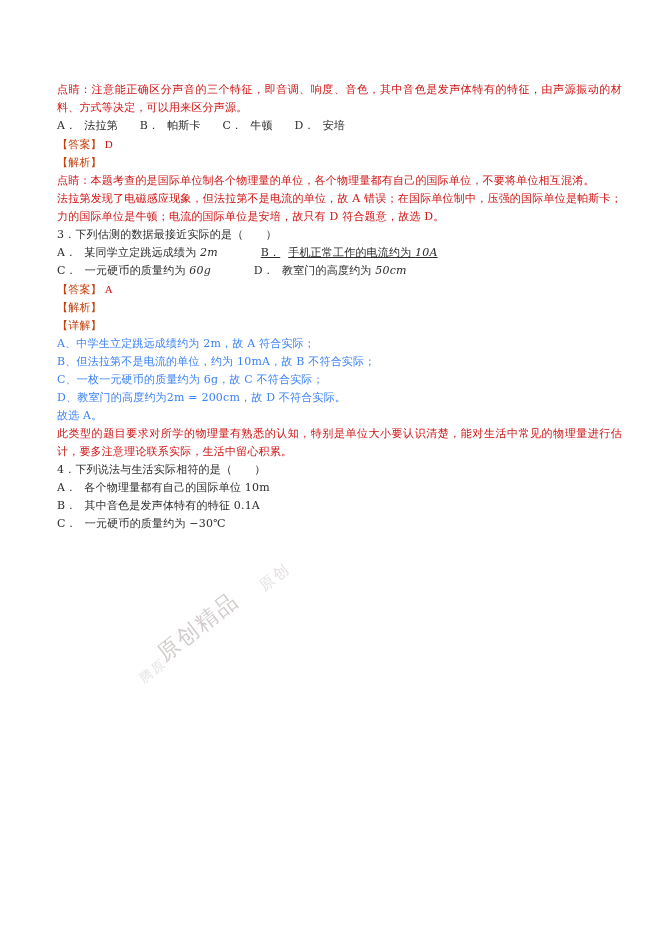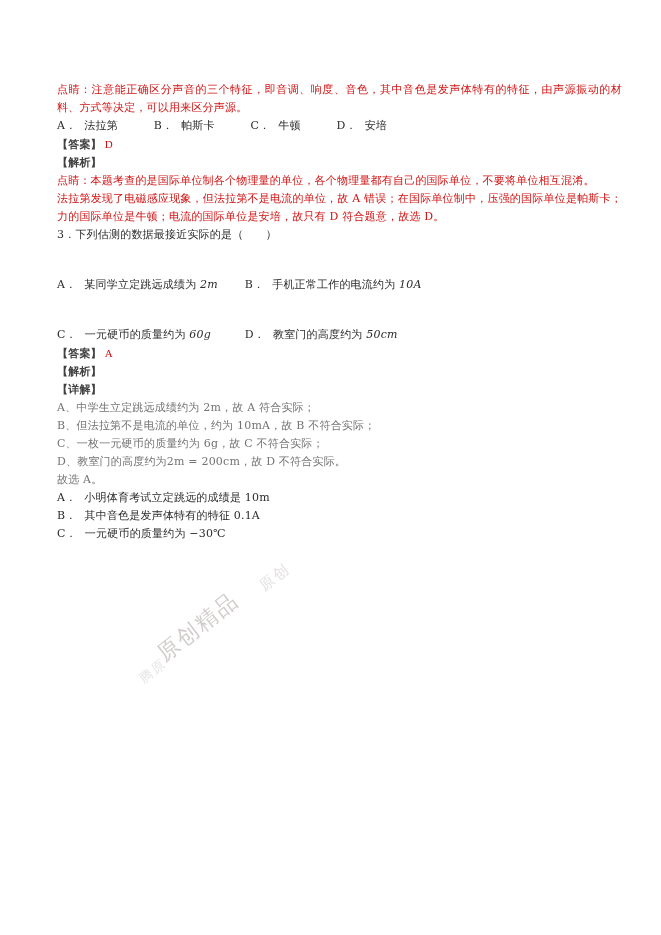--- a/index.html
+++ b/index.html
@@ -18,27 +18,27 @@
   }
   .ln {
     margin: 0;
     font-size: 11px;
     line-height: 18px;
     letter-spacing: 0.2px;
     color: #2b2b2b;
   }
   .wrap { text-align: justify; text-justify: inter-ideograph; }
   .red  { color: #d01212; }
-  .red-b { color: #404040; font-weight: bold; }
-  .red-soft { color: #737373; }
+  .red-b { color: #c2410c; font-weight: normal; }
+  .red-soft { color: #3b82f6; }
   .ans-val { font-family: "Liberation Serif", serif; margin-left: 3px; }
   .opt { white-space: nowrap; }
-  .opt + .opt { margin-left: 32px; }
+  .opt + .opt { margin-left: 18px; }
   .opt-label { margin-right: 8px; }
-  .opt-col1 { display: inline-block; width: 184px; margin-top: 32px; }
+  .opt-col1 { display: inline-block; width: 184px; }
   .val-i { font-style: italic; }
   .wm {
     position: absolute;
     color: rgba(153, 143, 140, 0.45);
     transform: rotate(-38deg);
     font-size: 22px;
     letter-spacing: 2px;
     pointer-events: none;
     white-space: nowrap;
   }
@@ -63,32 +63,34 @@
     <span class="opt"><span class="opt-label">D．</span><span>安培</span></span>
   </p>
   <p class="ln red"><span class="red-b">【答案】</span><span class="ans-val">D</span></p>
   <p class="ln red-b">【解析】</p>
   <p class="ln red wrap">点睛：本题考查的是国际单位制各个物理量的单位，各个物理量都有自己的国际单位，不要将单位相互混淆。</p>
   <p class="ln red wrap">法拉第发现了电磁感应现象，但法拉第不是电流的单位，故 A 错误；在国际单位制中，压强的国际单位是帕斯卡；力的国际单位是牛顿；电流的国际单位是安培，故只有 D 符合题意，故选 D。</p>
 
   <p class="ln wrap">3．下列估测的数据最接近实际的是（　　）</p>
   <p class="ln">
     <span class="opt opt-col1"><span class="opt-label">A．</span><span>某同学立定跳远成绩为 </span><span class="val-i">2m</span></span>
-    <span class="opt" style="margin-left:0;"><span class="opt-label">B．</span><span>手机正常工作的电流约为 </span><span class="val-i">10A</span></span>
+    <span class="opt" style="margin-left:16px;text-decoration:underline;"><span class="opt-label">B．</span><span>手机正常工作的电流约为 </span><span class="val-i">10A</span></span>
   </p>
   <p class="ln">
     <span class="opt opt-col1"><span class="opt-label">C．</span><span>一元硬币的质量约为 </span><span class="val-i">60g</span></span>
-    <span class="opt" style="margin-left:0;"><span class="opt-label">D．</span><span>教室门的高度约为 </span><span class="val-i">50cm</span></span>
+    <span class="opt" style="margin-left:9px;"><span class="opt-label">D．</span><span>教室门的高度约为 </span><span class="val-i">50cm</span></span>
   </p>
   <p class="ln red"><span class="red-b">【答案】</span><span class="ans-val">A</span></p>
   <p class="ln red-b">【解析】</p>
   <p class="ln red-b">【详解】</p>
   <p class="ln red-soft">A、中学生立定跳远成绩约为 2m，故 A 符合实际；</p>
   <p class="ln red-soft">B、但法拉第不是电流的单位，约为 10mA，故 B 不符合实际；</p>
   <p class="ln red-soft">C、一枚一元硬币的质量约为 6g，故 C 不符合实际；</p>
   <p class="ln red-soft">D、教室门的高度约为2m = 200cm，故 D 不符合实际。</p>
   <p class="ln red-soft">故选 A。</p>
+  <p class="ln red wrap">此类型的题目要求对所学的物理量有熟悉的认知，特别是单位大小要认识清楚，能对生活中常见的物理量进行估计，要多注意理论联系实际，生活中留心积累。</p>
 
-  <p class="ln"><span class="opt-label">A．</span><span>小明体育考试立定跳远的成绩是 </span><span>10m</span></p>
+  <p class="ln wrap">4．下列说法与生活实际相符的是（　　）</p>
+  <p class="ln"><span class="opt-label">A．</span><span>各个物理量都有自己的国际单位 </span><span>10m</span></p>
   <p class="ln"><span class="opt-label">B．</span><span>其中音色是发声体特有的特征 </span><span>0.1A</span></p>
   <p class="ln"><span class="opt-label">C．</span><span>一元硬币的质量约为 </span><span>−30℃</span></p>
 
 </div>
 
 </body></html>

